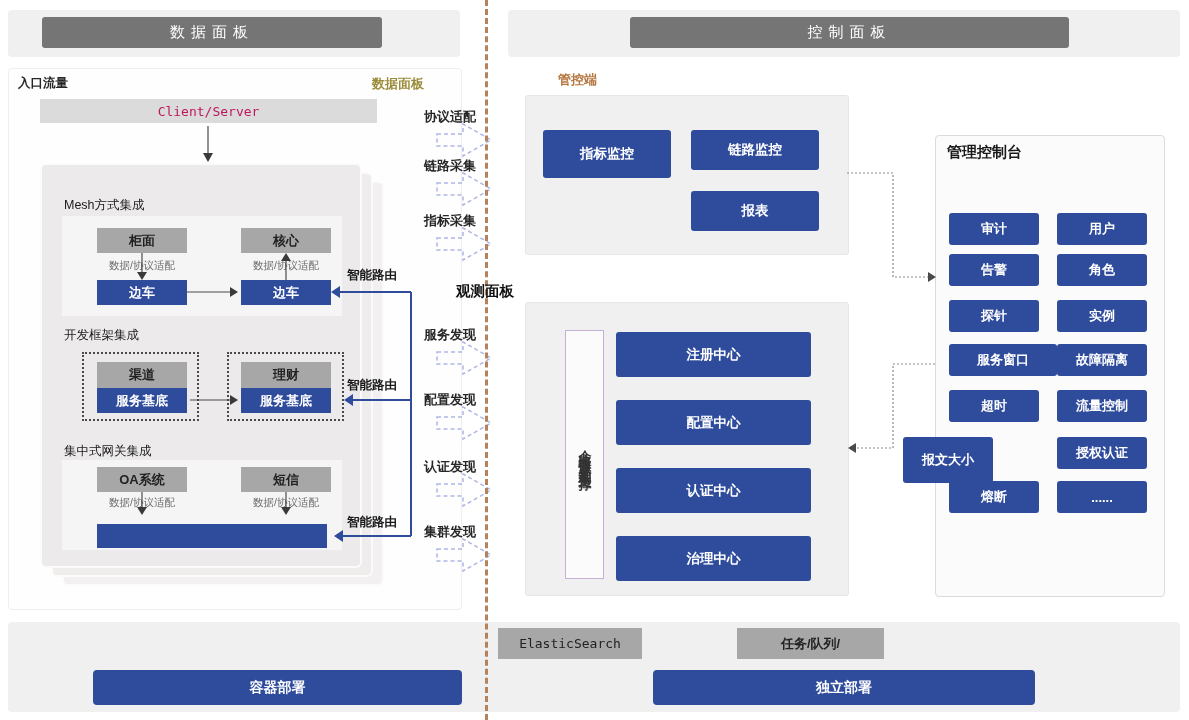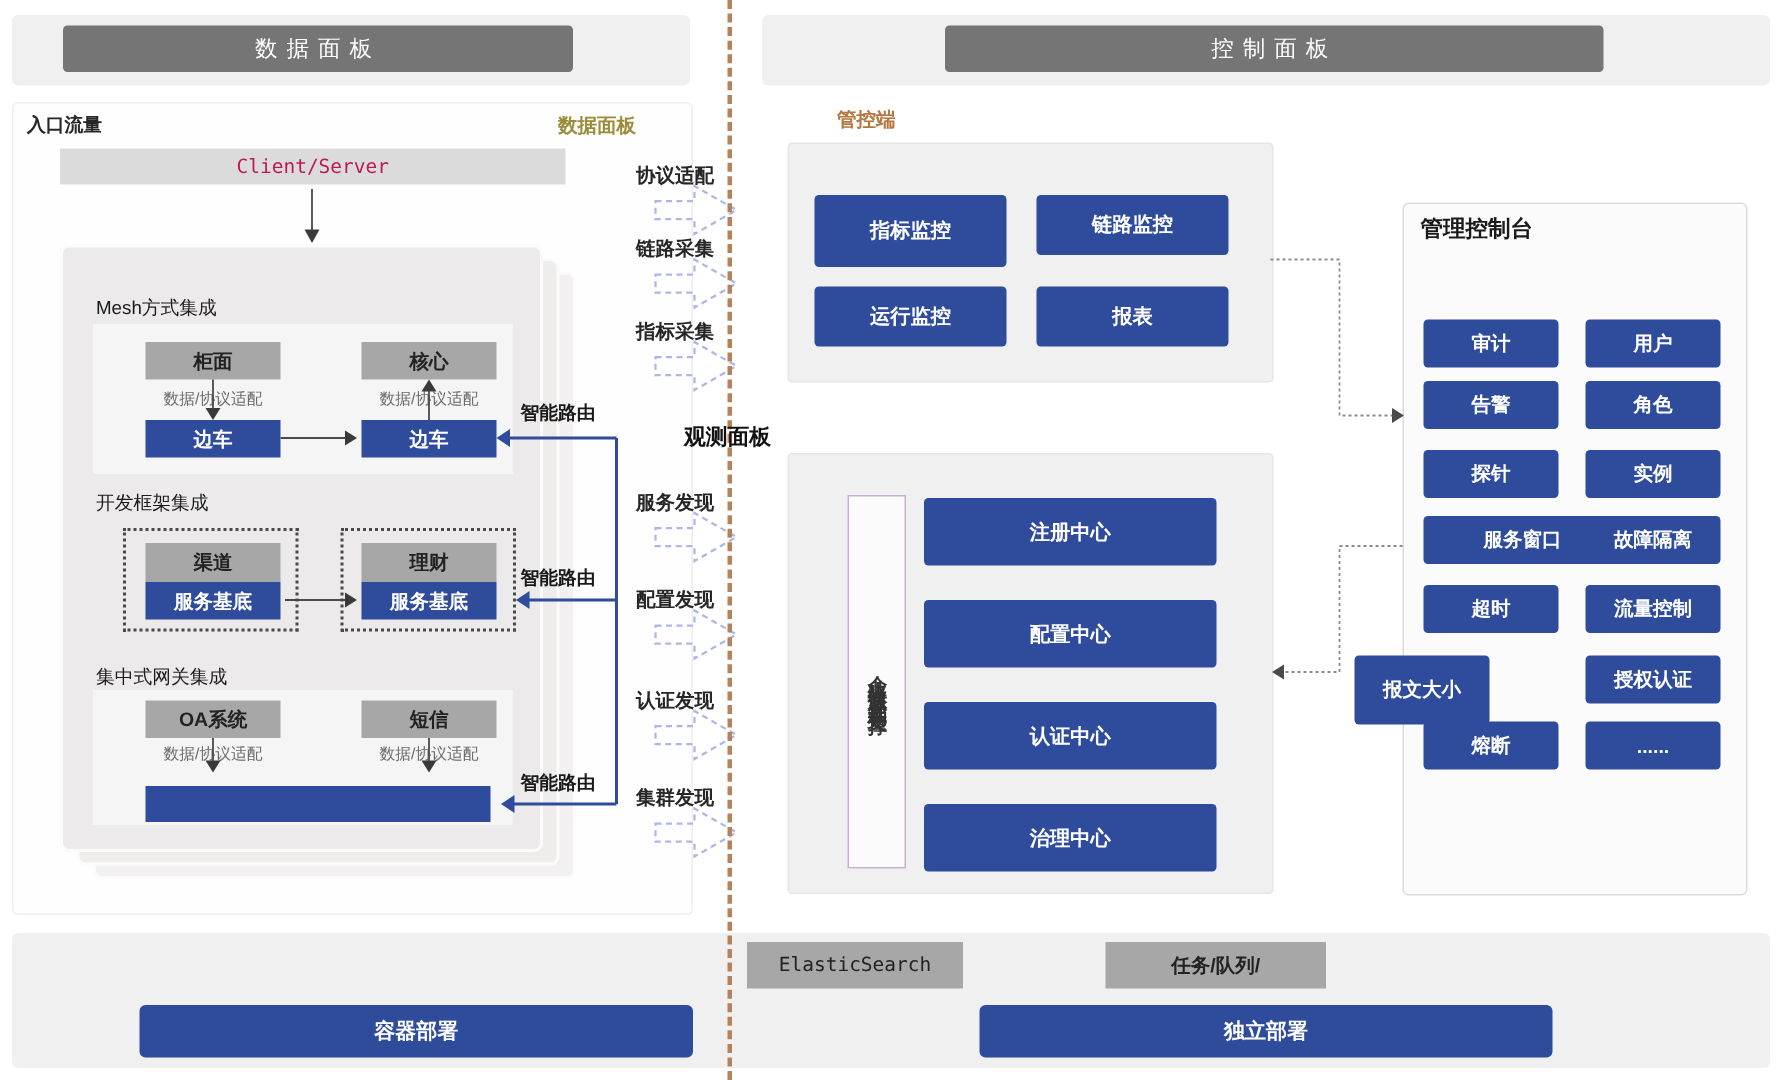--- a/index.html
+++ b/index.html
@@ -80,39 +80,38 @@
   <div class="abs" style="left:456px;top:282px;font-size:14.5px;font-weight:bold;color:#111;z-index:45;">观测面板</div>
   <div class="abs flow-label" style="left:424px;top:326px;">服务发现</div>
   <div class="abs flow-label" style="left:424px;top:391px;">配置发现</div>
   <div class="abs flow-label" style="left:424px;top:458px;">认证发现</div>
   <div class="abs flow-label" style="left:424px;top:523px;">集群发现</div>
 
   <div class="abs" style="left:558px;top:71px;font-size:13px;font-weight:bold;color:#b5763f;">管控端</div>
   <div class="abs panel-gray" style="left:525px;top:95px;width:322px;height:158px;"></div>
   <div class="abs btn center" style="left:543px;top:130px;width:128px;height:48px;font-size:13.5px;">指标监控</div>
   <div class="abs btn center" style="left:691px;top:130px;width:128px;height:40px;font-size:13.5px;">链路监控</div>
-  <div class="abs btn center" style="left:543px;top:191px;width:128px;height:40px;font-size:13.5px;">运行监控</div>
   <div class="abs btn center" style="left:691px;top:191px;width:128px;height:40px;font-size:13.5px;">报表</div>
 
   <div class="abs panel-gray" style="left:525px;top:302px;width:322px;height:292px;"></div>
   <div class="abs center" style="left:565px;top:330px;width:37px;height:247px;background:#fcfbfc;border:1px solid #c9aed6;writing-mode:vertical-lr;text-orientation:upright;font-size:13px;font-weight:bold;color:#333;letter-spacing:3px;">企业级微服务架构支撑</div>
   <div class="abs btn center" style="left:616px;top:332px;width:195px;height:45px;font-size:13.5px;">注册中心</div>
   <div class="abs btn center" style="left:616px;top:400px;width:195px;height:45px;font-size:13.5px;">配置中心</div>
   <div class="abs btn center" style="left:616px;top:468px;width:195px;height:45px;font-size:13.5px;">认证中心</div>
   <div class="abs btn center" style="left:616px;top:536px;width:195px;height:45px;font-size:13.5px;">治理中心</div>
 
   <div class="abs" style="left:935px;top:135px;width:228px;height:460px;background:#fcfbfb;border:1px solid #dcdbdb;border-radius:4px;"></div>
   <div class="abs" style="left:947px;top:143px;font-size:15px;font-weight:bold;color:#1a1a1a;">管理控制台</div>
   <div class="abs btn center" style="left:949px;top:213px;width:90px;height:32px;font-size:13px;">审计</div>
   <div class="abs btn center" style="left:1057px;top:213px;width:90px;height:32px;font-size:13px;">用户</div>
   <div class="abs btn center" style="left:949px;top:254px;width:90px;height:32px;font-size:13px;">告警</div>
   <div class="abs btn center" style="left:1057px;top:254px;width:90px;height:32px;font-size:13px;">角色</div>
   <div class="abs btn center" style="left:949px;top:300px;width:90px;height:32px;font-size:13px;">探针</div>
   <div class="abs btn center" style="left:1057px;top:300px;width:90px;height:32px;font-size:13px;">实例</div>
-  <div class="abs btn center" style="left:949px;top:344px;width:108px;height:32px;font-size:13px;padding-left:12px;">服务窗口</div>
+  <div class="abs btn center" style="left:949px;top:344px;width:108px;height:32px;font-size:13px;">服务窗口</div>
   <div class="abs btn center" style="left:1057px;top:344px;width:90px;height:32px;font-size:13px;">故障隔离</div>
   <div class="abs btn center" style="left:949px;top:390px;width:90px;height:32px;font-size:13px;">超时</div>
   <div class="abs btn center" style="left:1057px;top:390px;width:90px;height:32px;font-size:13px;">流量控制</div>
   <div class="abs btn center" style="left:903px;top:437px;width:90px;height:46px;font-size:13px;">报文大小</div>
   <div class="abs btn center" style="left:1057px;top:437px;width:90px;height:32px;font-size:13px;">授权认证</div>
   <div class="abs btn center" style="left:949px;top:481px;width:90px;height:32px;font-size:13px;">熔断</div>
   <div class="abs btn center" style="left:1057px;top:481px;width:90px;height:32px;font-size:13px;">......</div>
 
   <div class="abs strip" style="left:8px;top:622px;width:1172px;height:90px;"></div>
   <div class="abs gray-box center" style="left:498px;top:628px;width:144px;height:31px;font-family:'DejaVu Sans Mono','Liberation Mono',monospace;font-weight:normal;">ElasticSearch</div>

